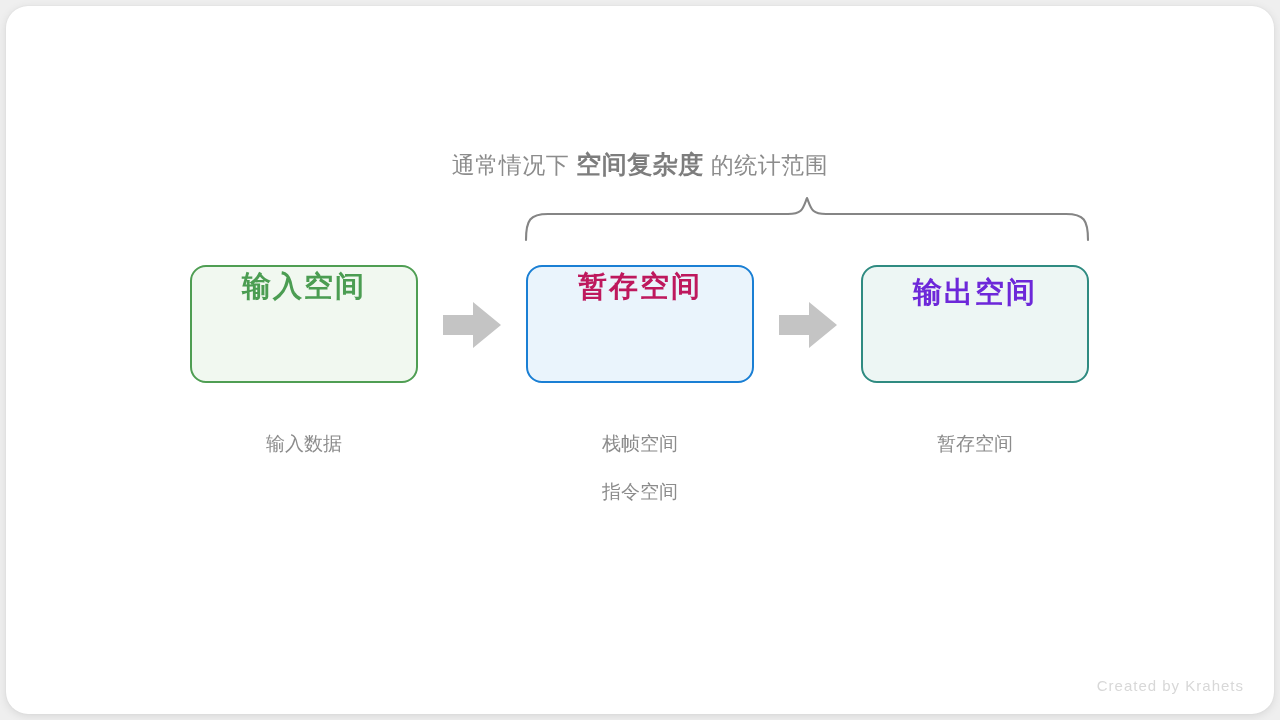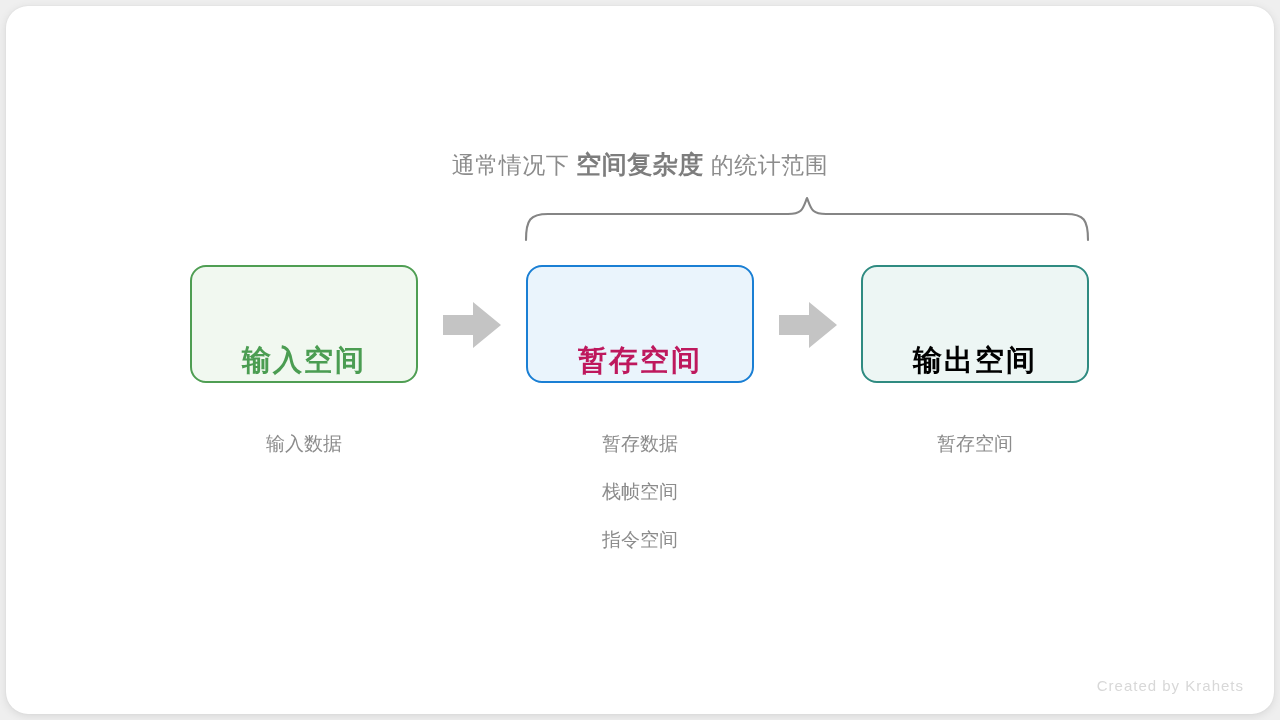--- a/index.html
+++ b/index.html
@@ -59,35 +59,35 @@
 
   
   .box {
     width: 228px;
     height: 118px;
     border-radius: 16px;
     border-width: 2px;
     border-style: solid;
     box-sizing: border-box;
     display: flex;
-    align-items: flex-end;
+    align-items: flex-start;
     justify-content: center;
     top: 265px;
   }
   .box-label {
     font-size: 29px;
     font-weight: bold;
     letter-spacing: 2px;
   }
   #box-input  { left: 190px;  background: #f1f8f0; border-color: #4f9e53; }
   #box-input .box-label  { color: #4b9d52; }
   #box-buffer { left: 526px;  background: #eaf4fc; border-color: #1a7fd4; }
   #box-buffer .box-label { color: #be185d; }
   #box-output { left: 861px;  background: #edf6f4; border-color: #2f8b81; }
-  #box-output .box-label { color: #000000; }
+  #box-output .box-label { color: #6d28d9; margin-top: 6px; }
 
   
   .arrow { top: 302px; width: 60px; height: 46px; }
 
   
   .sublabels {
     width: 228px;
     text-align: center;
     top: 420px;
     font-size: 19px;
@@ -148,21 +148,20 @@
     <div class="abs arrow" style="left:779px">
       <svg width="60" height="46" viewBox="0 0 60 46" xmlns="http://www.w3.org/2000/svg">
         <path d="M0 13 L30 13 L30 0 L58 23 L30 46 L30 33 L0 33 Z" fill="#c4c4c4"></path>
       </svg>
     </div>
 
     <div id="sub-input" class="abs sublabels">
       <div>输入数据</div>
     </div>
     <div id="sub-buffer" class="abs sublabels">
-      <div>暂存数据</div>
       <div>栈帧空间</div>
       <div>指令空间</div>
     </div>
     <div id="sub-output" class="abs sublabels">
       <div>暂存空间</div>
     </div>
 
     <div id="watermark" class="abs">Created by Krahets</div>
 
   </div>

